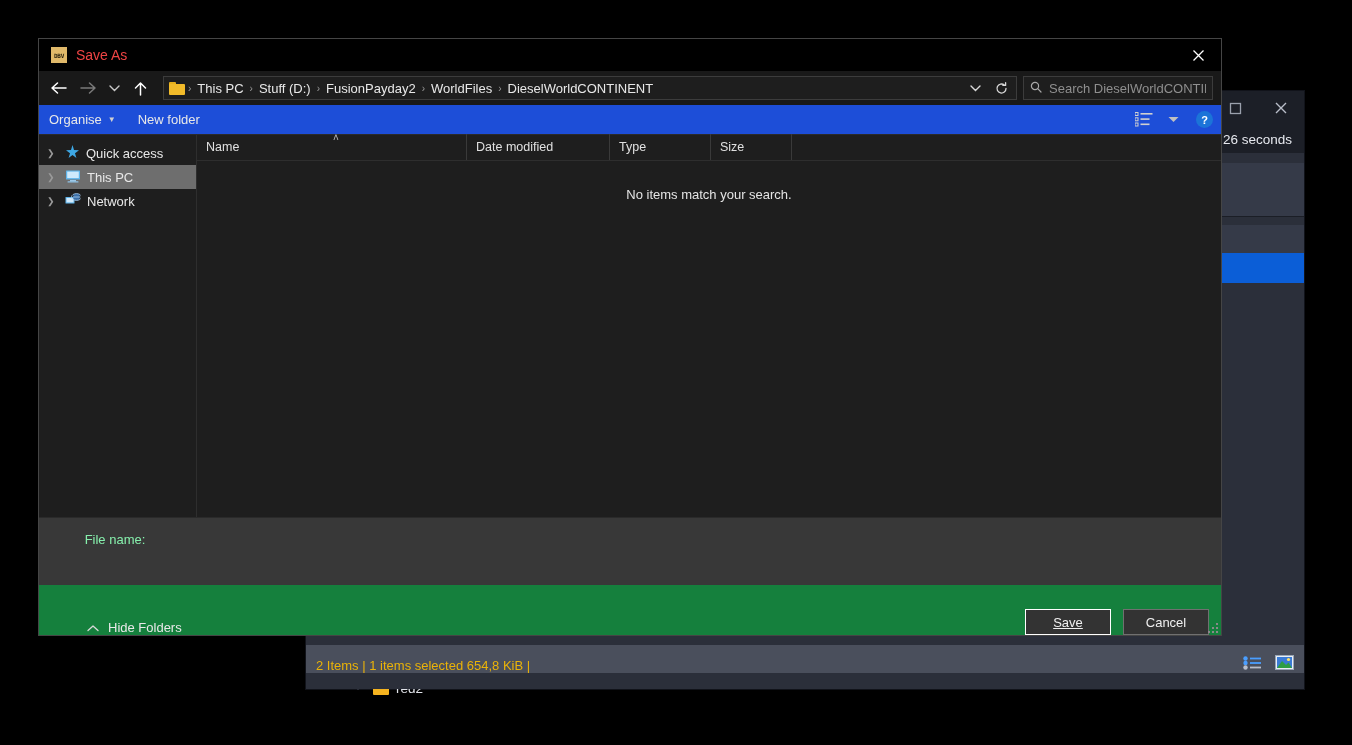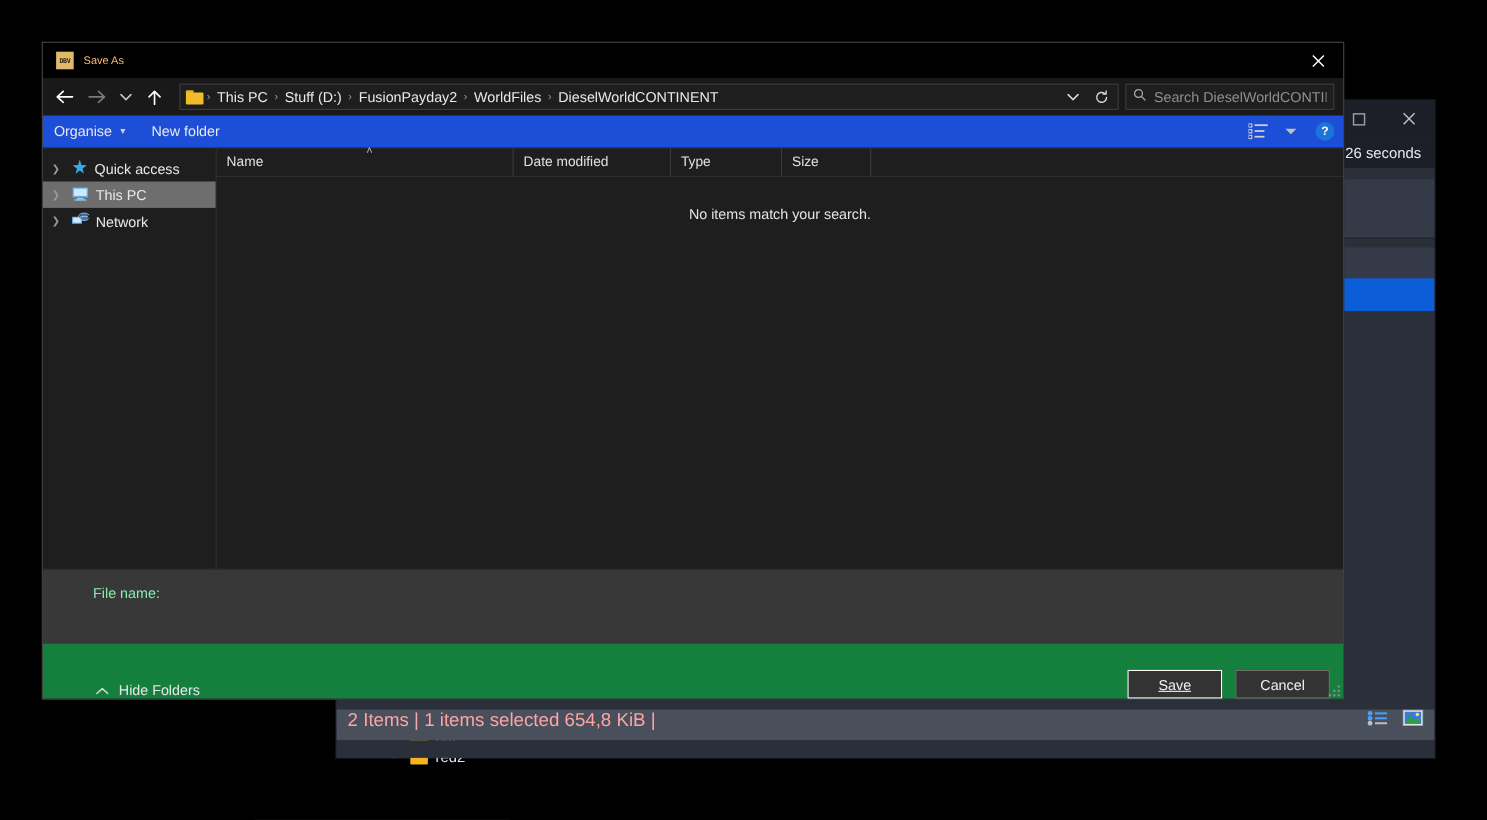--- a/index.html
+++ b/index.html
@@ -75,23 +75,23 @@
     content: ""; position: absolute; left: 0; top: 0;
     width: 7px; height: 3px; background: #f0ad1e; border-radius: 1px 1px 0 0;
   }
   .folder-ic::after {
     content: ""; position: absolute; left: 0; top: 2px;
     width: 16px; height: 11px; background: #f5b31f; border-radius: 1px;
   }
   .bg-statusbar {
     position: absolute; left: 0; right: 0; bottom: 16px; height: 28px;
     background: #4a4f5c;
-    display: flex; align-items: flex-start;
+    display: flex; align-items: flex-end;
     padding: 0 10px;
-    color: #fca5a5; font-size: 17px;
+    color: #eab308; font-size: 13px;
   }
   .bg-statusbar-icons {
     margin-left: auto; display: flex; align-items: center; gap: 14px;
   }
   .bg-bottomstrip {
     position: absolute; left: 0; right: 0; bottom: 0; height: 16px;
     background: #2b2f3a;
   }
 
   
@@ -109,21 +109,21 @@
     flex: 0 0 auto;
   }
   .title-icon {
     width: 16px; height: 16px; margin-left: 12px; margin-right: 9px;
     background: #e0b96a;
     display: flex; align-items: center; justify-content: center;
     font-family: "DejaVu Sans Mono", monospace;
     font-size: 6px; color: #2a2310; letter-spacing: -0.3px;
     font-weight: bold;
   }
-  .title-text { color: #fdba74; font-size: 10px; }
+  .title-text { color: #ef4444; font-size: 14px; }
   .title-close {
     margin-left: auto; width: 46px; height: 32px;
     display: flex; align-items: center; justify-content: center;
     color: #ffffff;
   }
 
   
   .navbar {
     height: 34px; background: #191919;
     display: flex; align-items: center;

